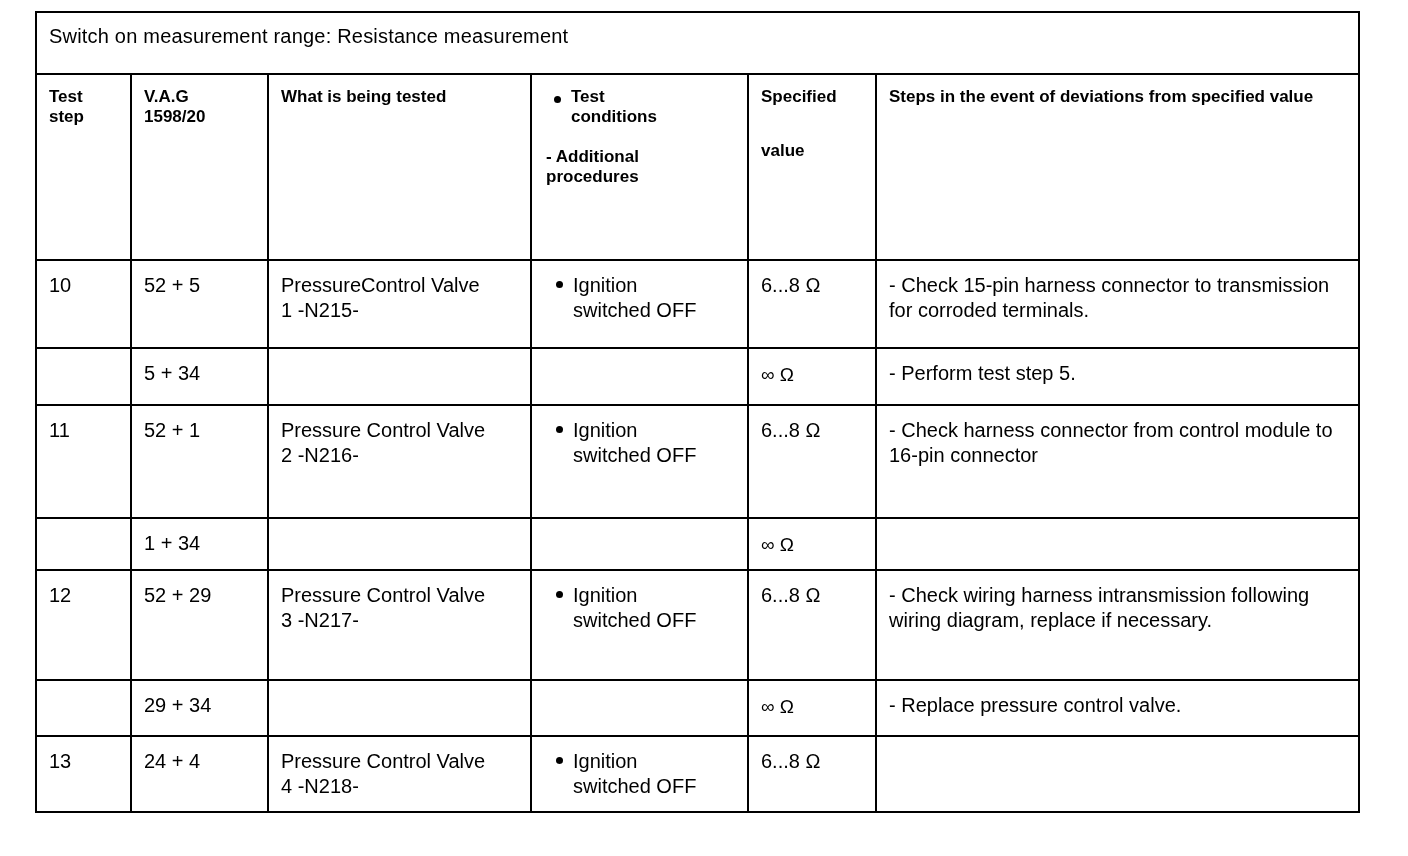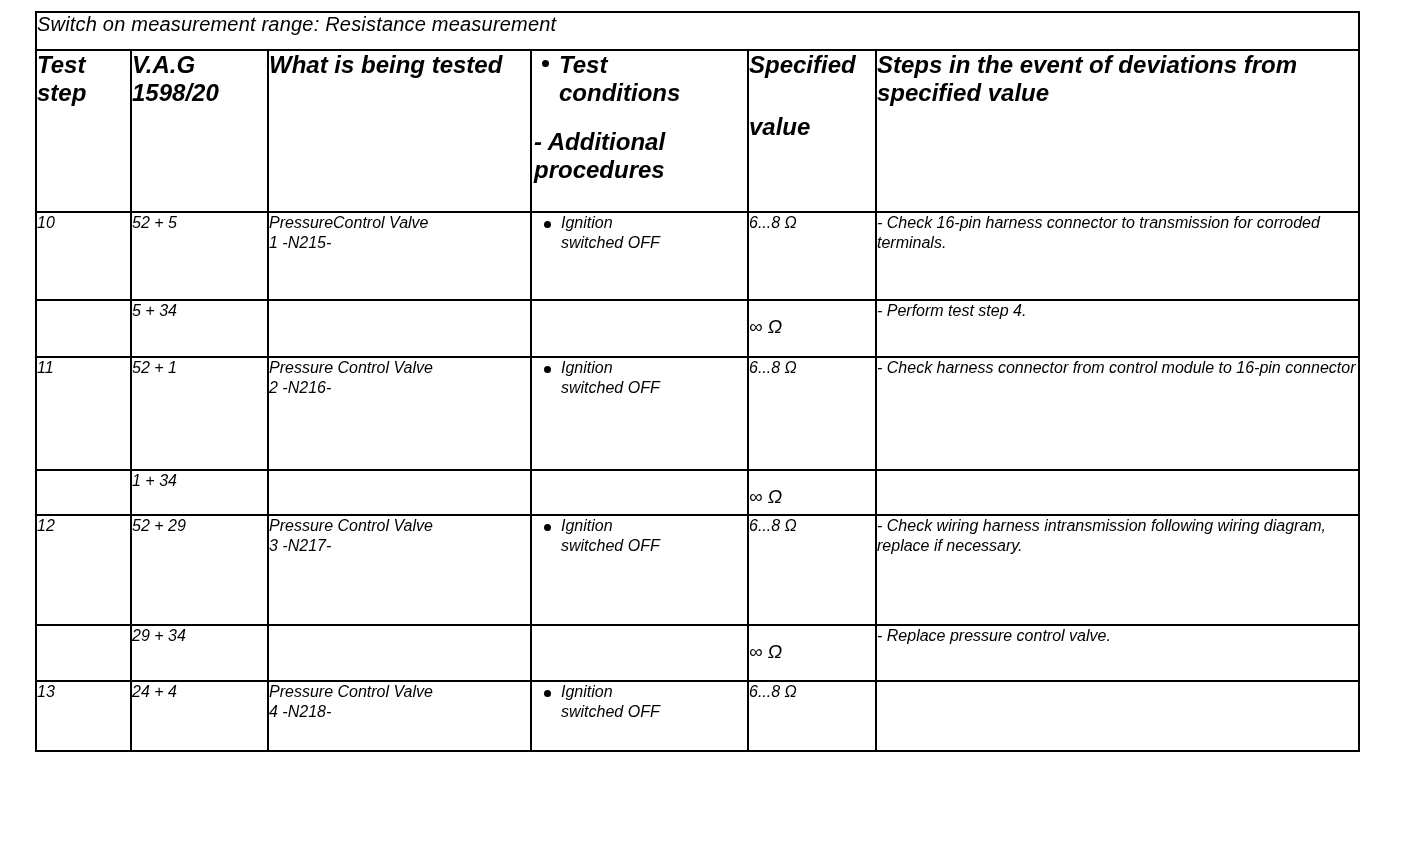--- a/index.html
+++ b/index.html
@@ -27,25 +27,24 @@
     top: 11px;
     width: 1323px;
     border-collapse: collapse;
     table-layout: fixed;
     background: #ffffff;
   }
 
   .test-table td,
   .test-table th {
     border: 2px solid #000000;
-    padding: 0;
+    padding: 12px;
     vertical-align: top;
     text-align: left;
     font-weight: normal;
-    font-style: italic;
   }
 
   
   col.c-step  { width: 95px; }
   col.c-vag   { width: 137px; }
   col.c-what  { width: 263px; }
   col.c-cond  { width: 217px; }
   col.c-spec  { width: 128px; }
   col.c-steps { width: 483px; }
 
@@ -56,21 +55,21 @@
     vertical-align: middle;
     font-size: 20px;
     font-weight: bold;
     letter-spacing: 0.2px;
   }
 
   
   .head-row td {
     height: 160px;
     font-weight: bold;
-    font-size: 24px;
+    font-size: 17px;
     line-height: 1.18;
   }
   .head-center {
     text-align: center;
     padding: 8px 4px 0 4px;
   }
   .head-left {
     padding: 8px 6px 0 8px;
   }
 
@@ -103,21 +102,21 @@
   }
 
   .spec-head {
     text-align: center;
     padding: 8px 4px 0 4px;
   }
   .spec-head .l2 { display: block; margin-top: 34px; }
 
   
   .test-table tbody td {
-    font-size: 16px;
+    font-size: 20px;
     line-height: 1.25;
   }
   .cell-step {
     text-align: center;
     padding-top: 10px;
   }
   .cell-vag {
     text-align: center;
     padding-top: 10px;
   }
@@ -219,30 +218,30 @@
         <td class="cell-cond">
           <div class="cond-bullet">
             <span class="bullet-dot"></span>
             <span class="cond-text">
               <span class="l">Ignition</span>
               <span class="l">switched OFF</span>
             </span>
           </div>
         </td>
         <td class="cell-spec">6...8 Ω</td>
-        <td class="cell-steps">- Check 16-pin harness connector to transmission for corroded terminals.</td>
+        <td class="cell-steps">- Check 15-pin harness connector to transmission for corroded terminals.</td>
       </tr>
 
       <tr class="r-sub">
         <td class="cell-step"></td>
         <td class="cell-vag">5 + 34</td>
         <td class="cell-what"></td>
         <td class="cell-cond"></td>
         <td class="cell-spec inf">∞ Ω</td>
-        <td class="cell-steps">- Perform test step 4.</td>
+        <td class="cell-steps">- Perform test step 5.</td>
       </tr>
 
       <tr class="r-main-11">
         <td class="cell-step">11</td>
         <td class="cell-vag">52 + 1</td>
         <td class="cell-what nowrap">Pressure Control Valve
 2 -N216-</td>
         <td class="cell-cond">
           <div class="cond-bullet">
             <span class="bullet-dot"></span>

